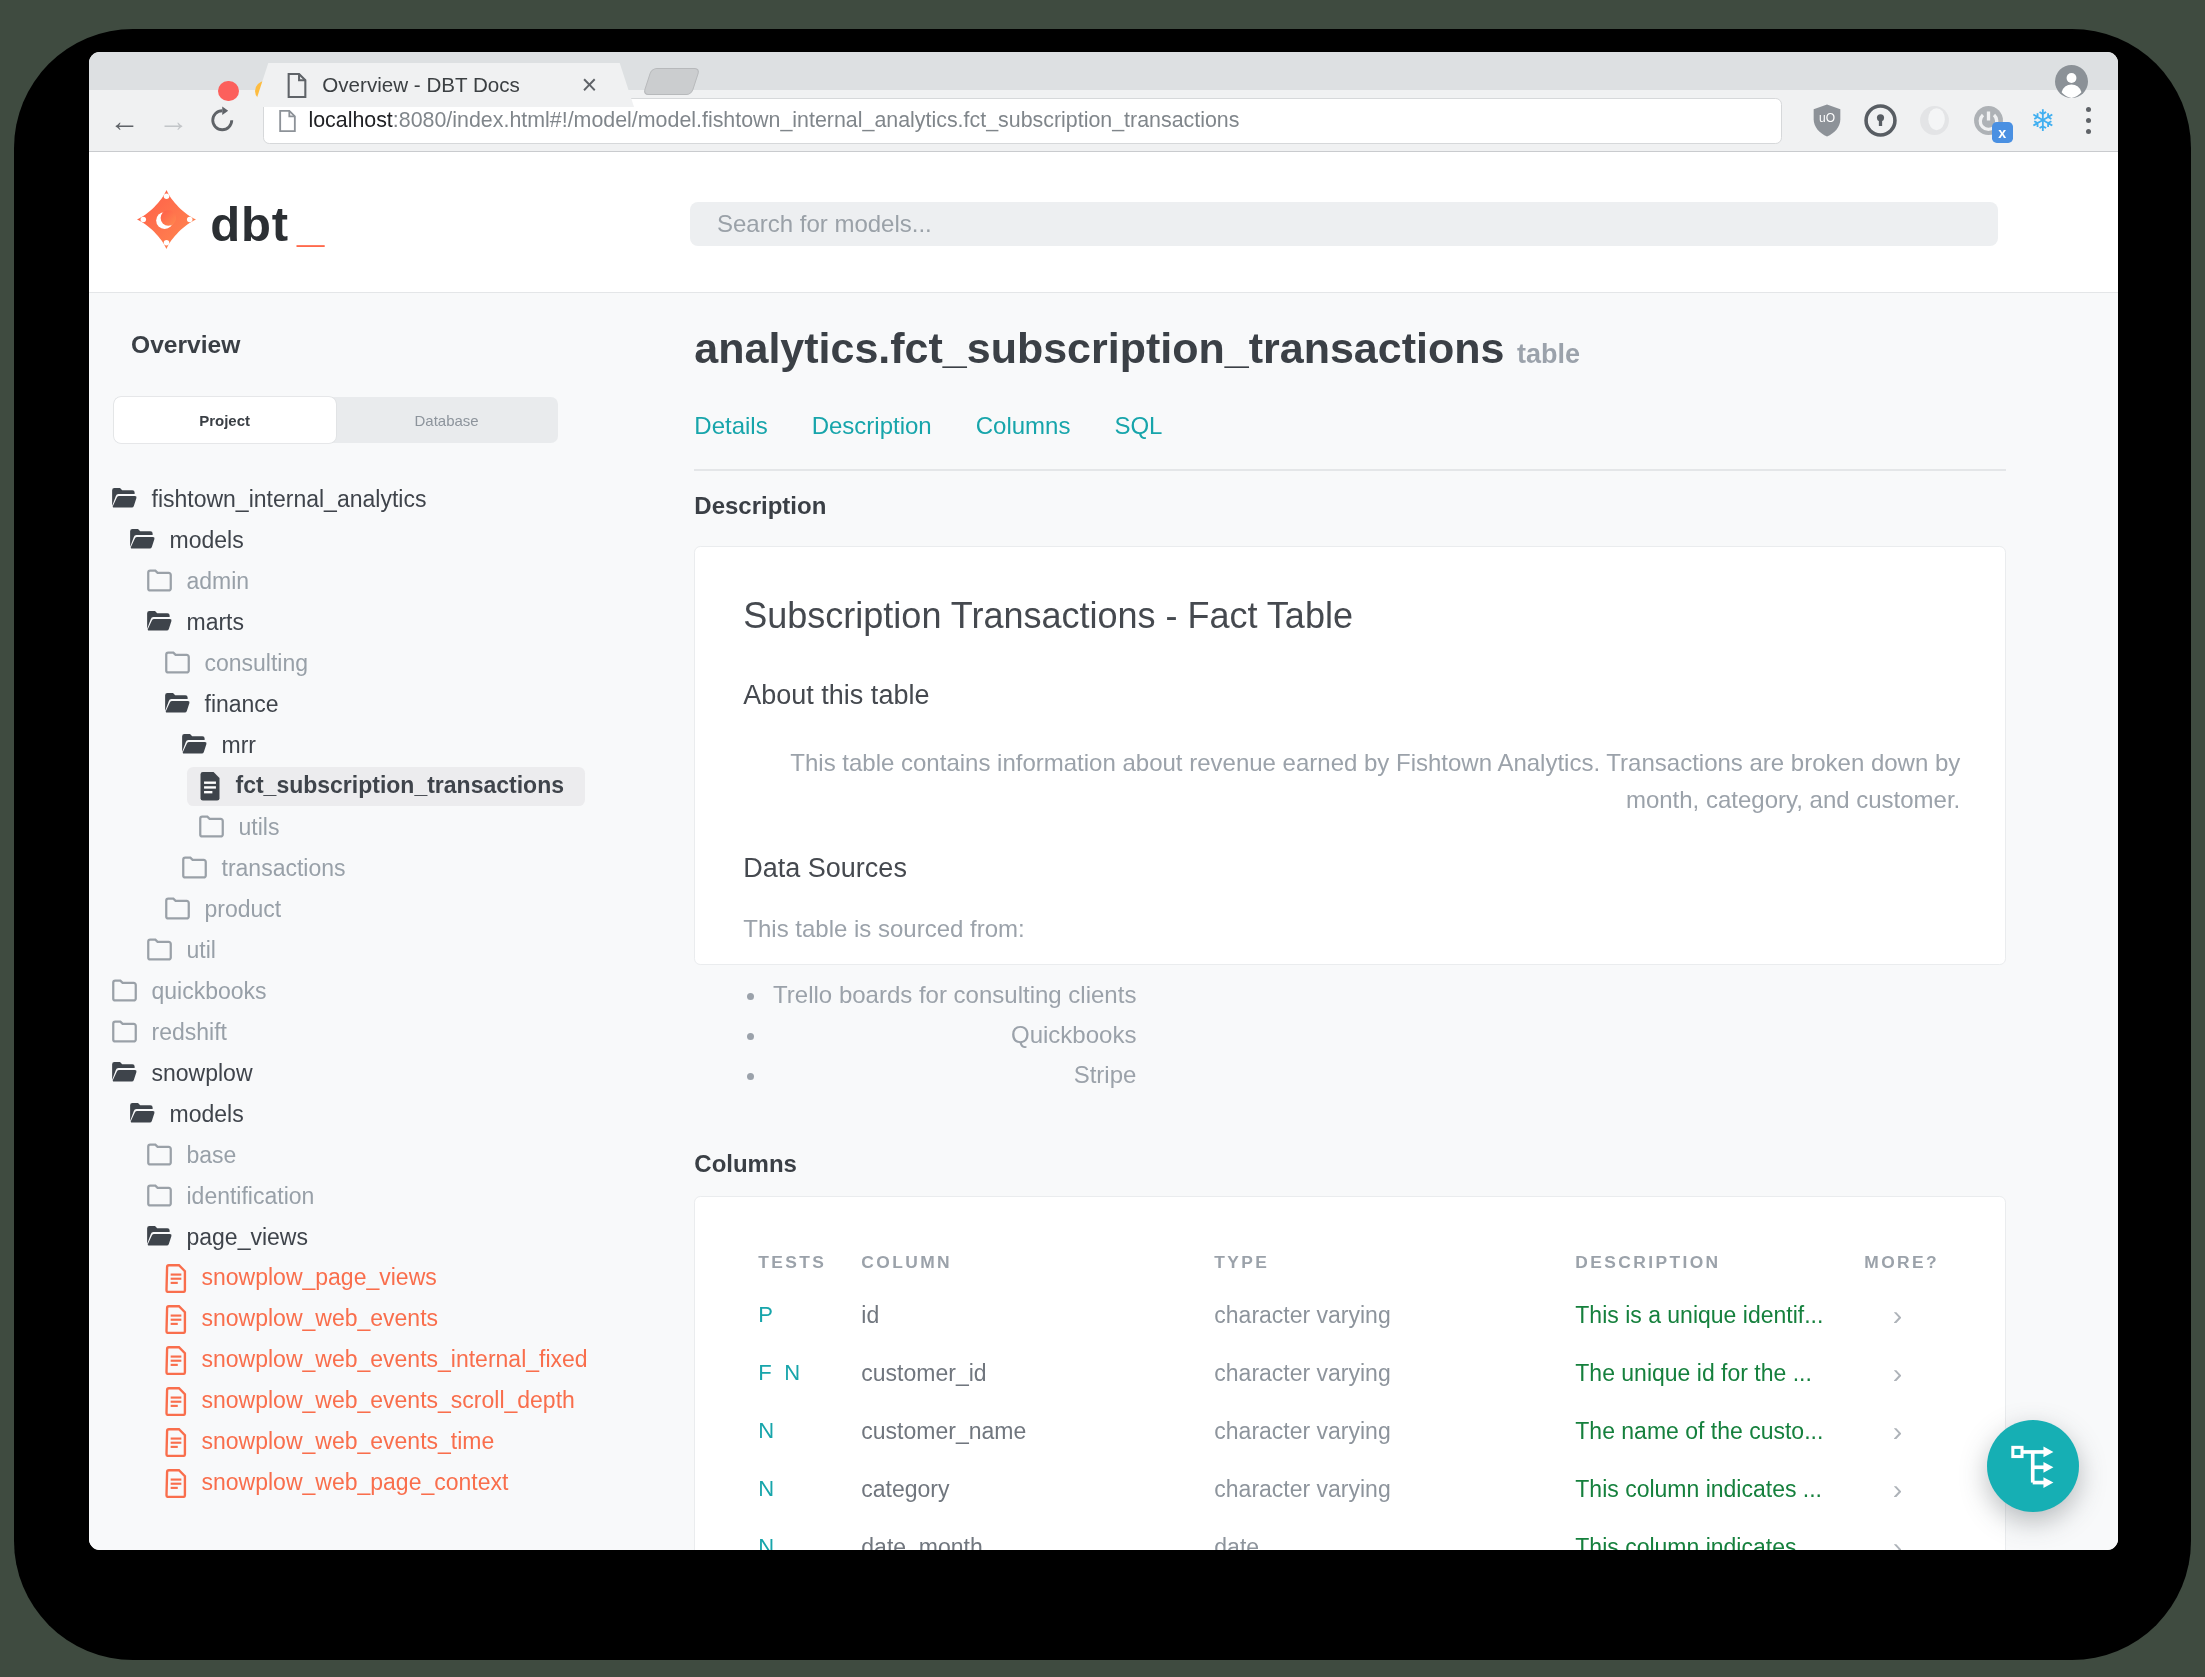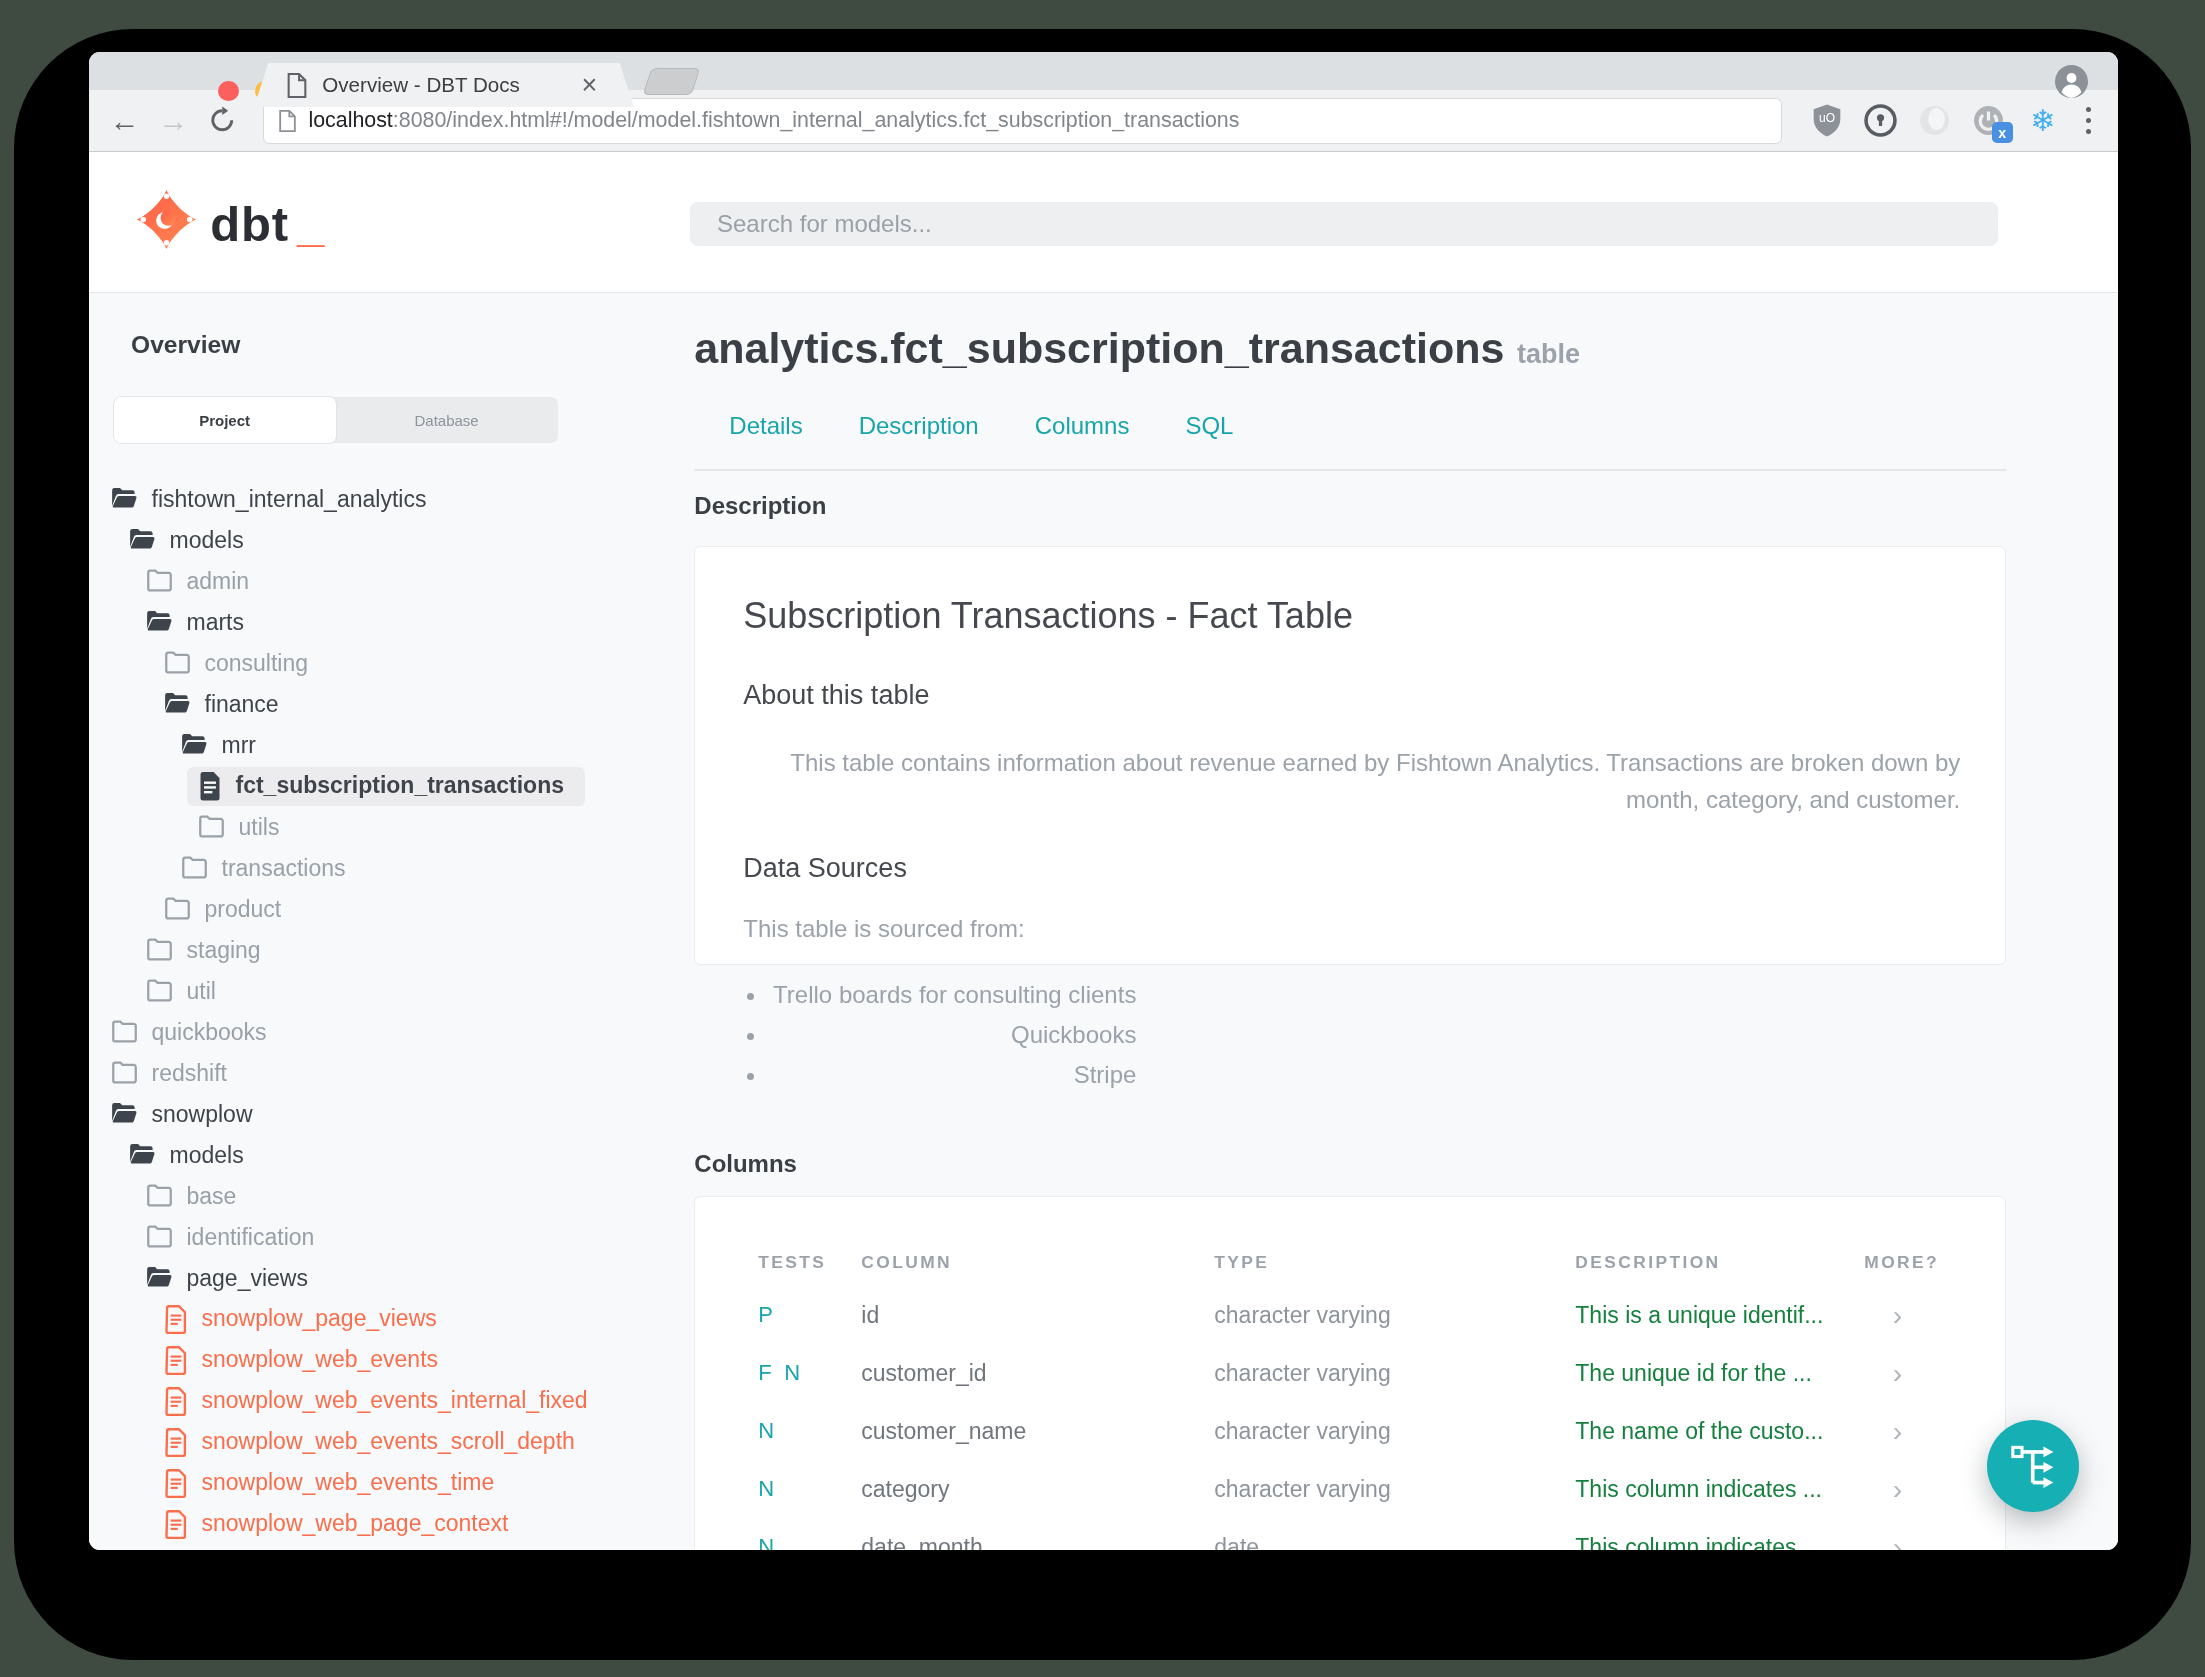--- a/index.html
+++ b/index.html
@@ -61,21 +61,21 @@
                margin-left:-11px; border-radius:6.3px; }
   .tree-pill.selected { background:#ececee;font-weight:bold; }
   .tree-label { font-size:23px; white-space:nowrap; }
   .tree-label.dim { color:#98a0a8; }
   .tree-label.dark { color:#3f444b; }
   .tree-label.source { color:#f96e4c; }
   
   .main { position:absolute; left:591px; top:124px; right:0; bottom:-713px; }
   .h1 { position:absolute; left:14.3px; top:28.5px; font-size:43px; color:#3b4046; white-space:nowrap; }
   .h1 .suffix { font-size:27px; color:#9ba2ab; margin-left:12.7px; }
-  .model-nav { position:absolute; left:14.3px; top:117px; display:flex; gap:56px;margin-left:35px; }
+  .model-nav { position:absolute; left:14.3px; top:117px; display:flex; gap:44px; }
   .model-nav a { font-size:24px; color:#17a5ab; text-decoration:none; cursor:pointer; }
   .main-divider { position:absolute; left:14.3px; top:174px; width:1312px; height:1.6px; background:#e4e6e8; }
   .section-label { position:absolute; left:14.3px; font-size:24px; font-weight:bold; color:#3a3f45; }
   .card { position:absolute; left:14.3px; width:1312px; background:#fff; border:0.8px solid #eaecee;
           border-radius:6.3px; }
   .card1 { top:251px; height:419px; padding:0 48px;text-align:right; }
   .doc-h2 { position:absolute; left:48px; top:48px; font-size:36px; color:#45494f; font-weight:400; }
   .doc-h3 { position:absolute; left:48px; font-size:27px; color:#45494f; font-weight:400; }
   .doc-p  { position:absolute; left:48px; font-size:24px; color:#9ba2aa; line-height:37px; max-width:1217px; }
   .doc-ul { position:absolute; left:73px; font-size:24px; color:#9ba2aa; }
@@ -295,28 +295,20 @@
               </svg>
               <span class="tree-label dim">transactions</span>
             </span>
           </div>
           <div class="tree-item" style="padding-left: 75px;">
             <span class="tree-pill">
               <svg width="27" height="24" viewBox="0 0 24 20">
      <path d="M2 17.5 V3.5 a1.8 1.8 0 0 1 1.8-1.8 h4.5 l2 2 h9.9 a1.8 1.8 0 0 1 1.8 1.8 v12 a1.8 1.8 0 0 1 -1.8 1.8 h-16.4 a1.8 1.8 0 0 1 -1.8 -1.8z" fill="none" stroke="#9aa1a8" stroke-width="2"></path>
               </svg>
               <span class="tree-label dim">product</span>
-            </span>
-          </div>
-          <div class="tree-item" style="padding-left: 57px;">
-            <span class="tree-pill">
-              <svg width="27" height="24" viewBox="0 0 24 20">
-     <path d="M2 17.5 V3.5 a1.8 1.8 0 0 1 1.8-1.8 h4.5 l2 2 h9.9 a1.8 1.8 0 0 1 1.8 1.8 v12 a1.8 1.8 0 0 1 -1.8 1.8 h-16.4 a1.8 1.8 0 0 1 -1.8 -1.8z" fill="none" stroke="#9aa1a8" stroke-width="2"></path>
-              </svg>
-              <span class="tree-label dim">staging</span>
             </span>
           </div>
           <div class="tree-item" style="padding-left: 57px;">
             <span class="tree-pill">
               <svg width="27" height="24" viewBox="0 0 24 20">
      <path d="M2 17.5 V3.5 a1.8 1.8 0 0 1 1.8-1.8 h4.5 l2 2 h9.9 a1.8 1.8 0 0 1 1.8 1.8 v12 a1.8 1.8 0 0 1 -1.8 1.8 h-16.4 a1.8 1.8 0 0 1 -1.8 -1.8z" fill="none" stroke="#9aa1a8" stroke-width="2"></path>
               </svg>
               <span class="tree-label dim">util</span>
             </span>
           </div>

